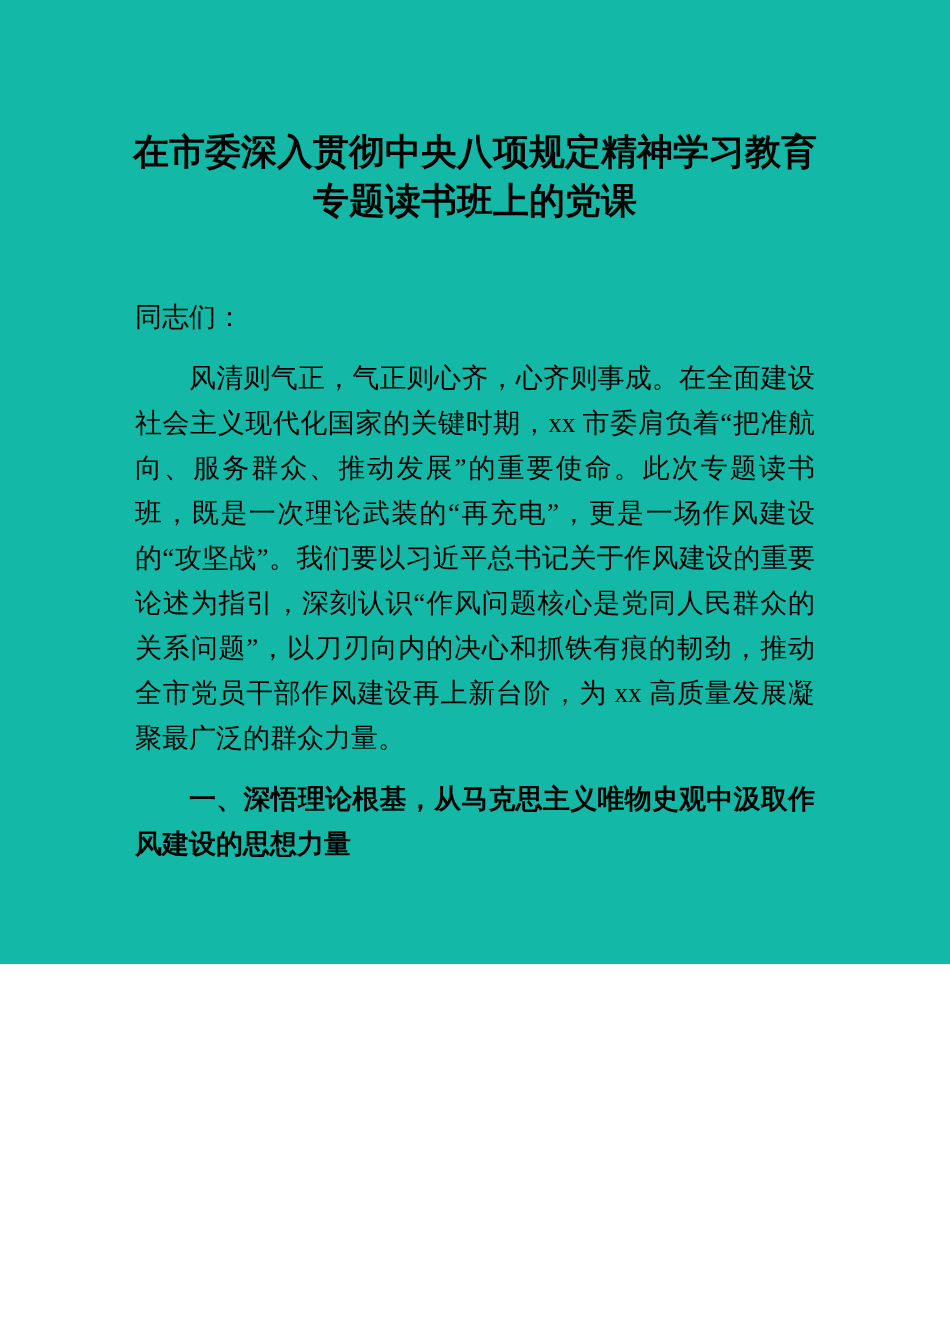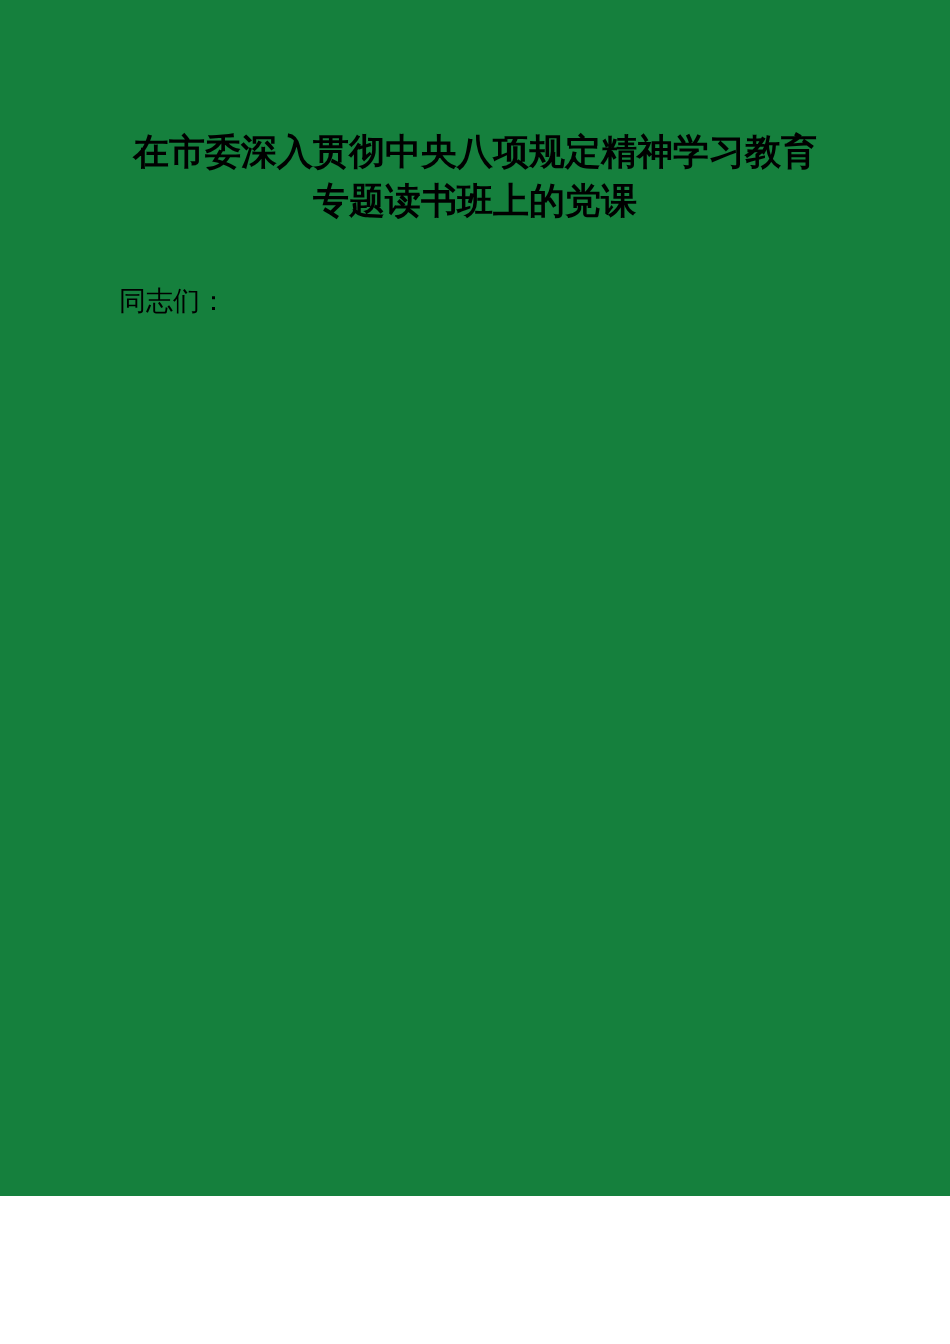--- a/index.html
+++ b/index.html
@@ -3,22 +3,22 @@
 <meta charset="utf-8">
 <style>
   html, body { margin: 0; padding: 0; }
   body {
     background: #ffffff;
     font-family: "Liberation Serif", "DejaVu Serif", serif;
   }
   .page {
     position: relative;
     width: 950px;
-    height: 1196px;
-    background: #15803d;
+    height: 964px;
+    background: #14b8a6;
     overflow: hidden;
     color: #000000;
   }
   .doc-title {
     position: absolute;
     left: 119px;
     top: 128px;
     width: 712px;
     margin: 0;
     text-align: center;
@@ -31,36 +31,38 @@
     position: absolute;
     left: 119px;
     top: 279px;
     width: 712px;
     font-size: 27px;
     line-height: 45px;
     text-align: justify;
     text-justify: inter-ideograph;
     color: #000000;
   }
-  .doc-body p { margin: 0; }
+  .doc-body p { margin: 16px; }
   .indent { text-indent: 2em; }
   .section-heading {
     font-family: "Liberation Sans", "DejaVu Sans", sans-serif;
     font-weight: 700;
   }
 </style>
 </head>
 <body>
 
 <div class="page">
 
   <h1 class="doc-title">在市委深入贯彻中央八项规定精神学习教育专题读书班上的党课</h1>
 
   <div class="doc-body">
 
     <p>同志们：</p>
 
+    <p class="indent">风清则气正，气正则心齐，心齐则事成。在全面建设社会主义现代化国家的关键时期，xx 市委肩负着“把准航向、服务群众、推动发展”的重要使命。此次专题读书班，既是一次理论武装的“再充电”，更是一场作风建设的“攻坚战”。我们要以习近平总书记关于作风建设的重要论述为指引，深刻认识“作风问题核心是党同人民群众的关系问题”，以刀刃向内的决心和抓铁有痕的韧劲，推动全市党员干部作风建设再上新台阶，为 xx 高质量发展凝聚最广泛的群众力量。</p>
 
+    <p class="indent section-heading">一、深悟理论根基，从马克思主义唯物史观中汲取作风建设的思想力量</p>
 
 
   </div>
 
 </div>
 
 </body></html>

